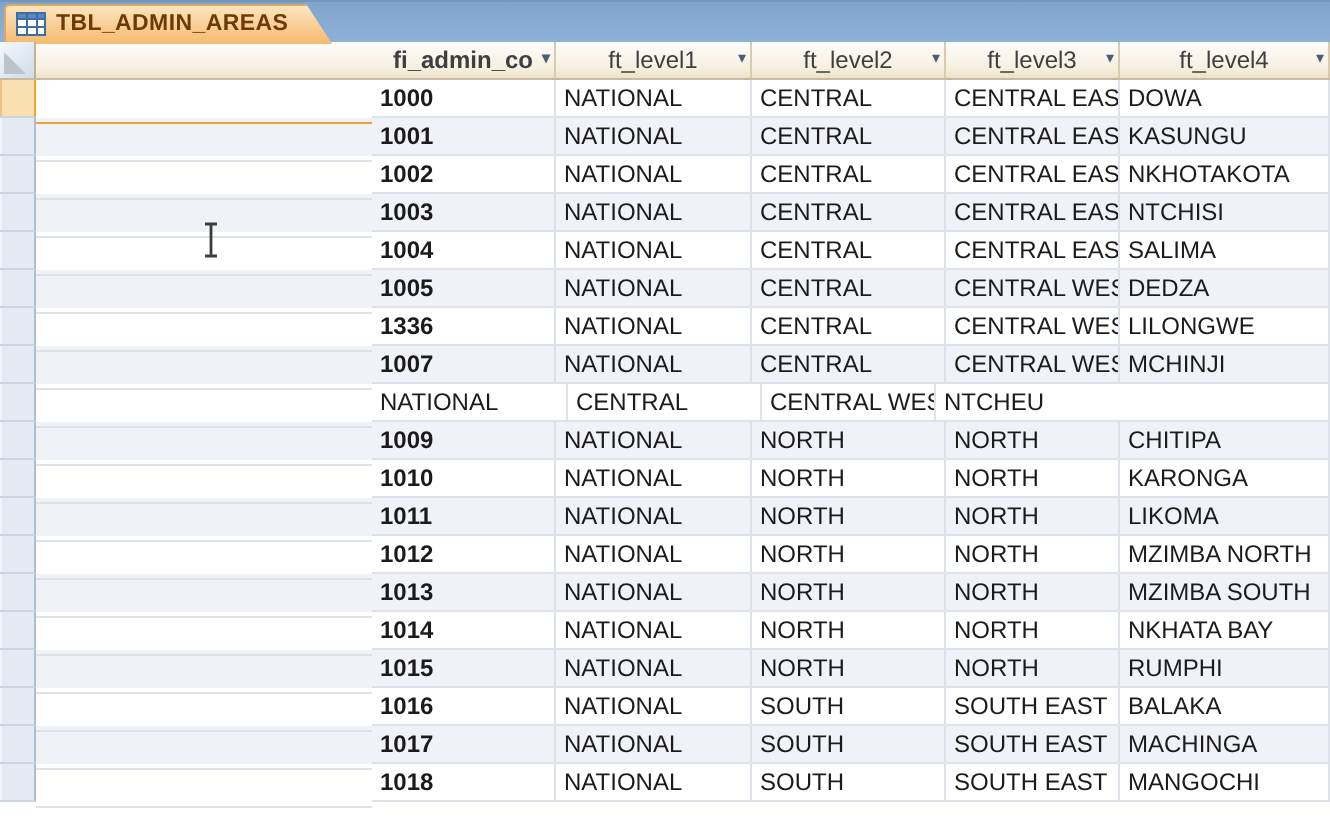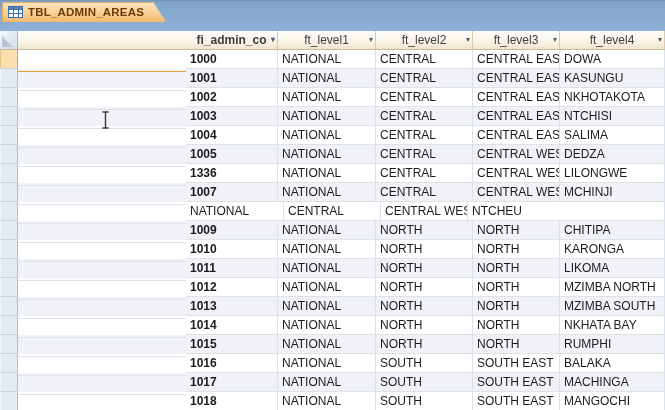--- a/index.html
+++ b/index.html
@@ -11,21 +11,21 @@
     --grid_line:#dce1ea; --gutter_background:#e4eaf2; --gutter_border:#aebdd0;
     --alt_row_background:#f0f2f7; --row_background:#ffffff;
     --active_cell_border:#eda338; --active_row_selector_background:#fadfb0;
     --selected_text_background:#000000; --selected_text_color:#ffffff;
     --cell_text:#1b1b1b; --header_text:#3f3f3f;
   }
   *{box-sizing:border-box; margin:0; padding:0;}
   html,body{width:665px;height:410px;overflow:hidden;}
   body{font-family:"Liberation Sans", sans-serif; background:#fff; position:relative;}
 
-  .tabbar{height:31px; background:linear-gradient(var(--tab_bar_background_top), var(--tab_bar_background_bottom));
+  .tabbar{height:21px; background:linear-gradient(var(--tab_bar_background_top), var(--tab_bar_background_bottom));
     position:relative; border-top:1px solid #7695bc;text-align:right;}
   .tab{position:absolute; left:2px; top:1px; height:20px; display:flex; align-items:center; gap:5px;
     padding:0 22px 0 6px;
     background:linear-gradient(var(--tab_background_top), var(--tab_background_bottom));
     clip-path:polygon(0 0, calc(100% - 13px) 0, 100% 100%, 0 100%);
     border-top-left-radius:3px;
     box-shadow:inset 0 1px 0 #d8ab63, inset 1px 0 0 #d8ab63;
     font-size:11.5px; font-weight:bold; color:var(--tab_text); letter-spacing:.2px;}
   .tab .tabicon{width:15px;height:12px;display:inline-block;}
 

